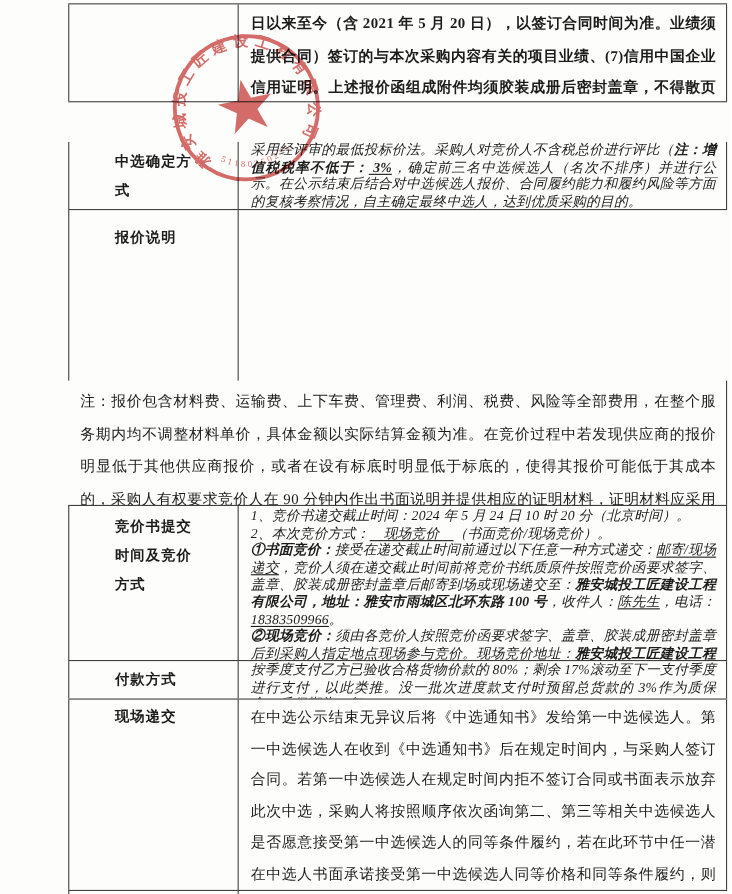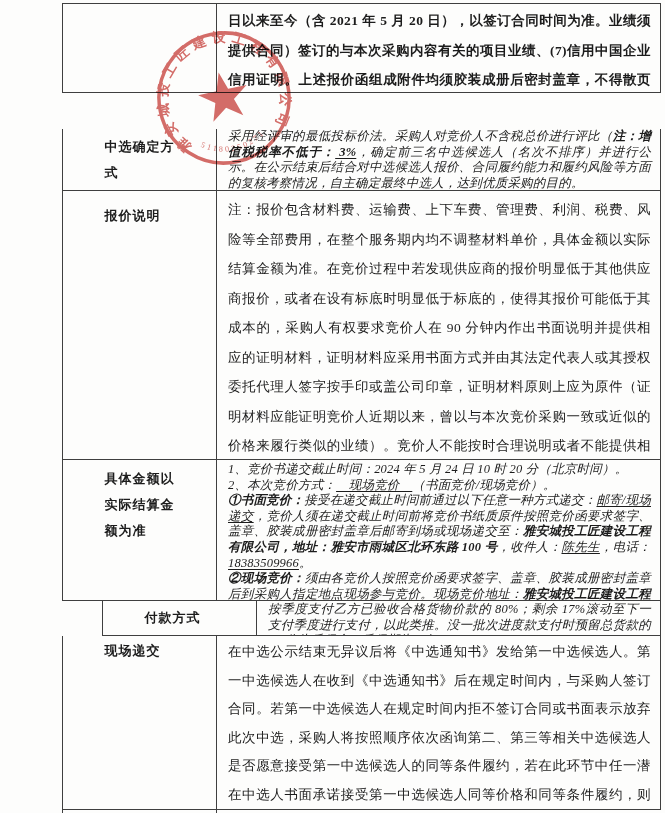--- a/index.html
+++ b/index.html
@@ -28,23 +28,23 @@
   .lcell.top{align-items:flex-start;}
   .ccell{
     flex:1;box-sizing:border-box;border-right:1px solid var(--line);
     padding:0 9px 0 11px;text-align:justify;overflow:hidden;
   }
   .wide .ccell{font-size:13.5px;line-height:29.5px;letter-spacing:0.4px;}
   .tight .ccell{font-size:12.5px;line-height:15.6px;letter-spacing:0.2px;font-style:italic;}
 
   .r1{height:89px;}
   .r2{height:62px;margin-top:36px;}
-  .r3{height:269px;}
+  .r3{height:269px;flex-direction:column;}
   .r4{height:141px;}
-  .r5{height:35px;margin-left:40px;}
+  .r5{height:35px;}
   .r6{height:174px;}
   .r7{height:31px;flex-direction:column;}
 
   .r1 .ccell{padding-top:2px;}
   .r3 .ccell{padding-top:4px;}
   .r4 .ccell{padding-top:2px;}
   .r5 .ccell{padding-top:1px;}
   .r6 .ccell{padding-top:2px;line-height:28.6px;}
   .r7 .ccell{padding-top:6px;}
   .r3 .lcell{padding-top:12px;}
@@ -88,21 +88,21 @@
 
     <div class="trow r3 wide">
       <div class="lcell top">
         <span class="lab">报价说明</span>
       </div>
       <div class="ccell"><span>注：报价包含材料费、运输费、上下车费、管理费、利润、税费、风险等全部费用，在整个服务期内均不调整材料单价，具体金额以实际结算金额为准。在竞价过程中若发现供应商的报价明显低于其他供应商报价，或者在设有标底时明显低于标底的，使得其报价可能低于其成本的，采购人有权要求竞价人在 90 分钟内作出书面说明并提供相应的证明材料，证明材料应采用书面方式并由其法定代表人或其授权委托代理人签字按手印或盖公司印章，证明材料原则上应为原件（证明材料应能证明竞价人近期以来，曾以与本次竞价采购一致或近似的价格来履行类似的业绩）。竞价人不能按时合理说明或者不能提供相应证明材料的，由评比小组认定该竞价人以低于成本报价竞标，其报价作无效处理，并有权将该竞价人列入采购人黑名单。</span></div>
     </div>
 
     <div class="trow r4 tight">
       <div class="lcell top">
-        <span class="lab">具体金额以实际结算金额为准</span>
+        <span class="lab">竞价书提交时间及竞价方式</span>
       </div>
       <div class="ccell"><span>1、竞价书递交截止时间：2024 年 5 月 24 日 10 时 20 分（北京时间）。</span><br><span>2、本次竞价方式：</span><span class="u">　现场竞价　</span><span>（书面竞价/现场竞价）。</span><br><span class="b">①书面竞价：</span><span>接受在递交截止时间前通过以下任意一种方式递交：</span><span class="u">邮寄/现场递交</span><span>，竞价人须在递交截止时间前将竞价书纸质原件按照竞价函要求签字、盖章、胶装成册密封盖章后邮寄到场或现场递交至：</span><span class="b">雅安城投工匠建设工程有限公司，地址：雅安市雨城区北环东路 100 号</span><span>，收件人：</span><span class="u">陈先生</span><span>，电话：</span><span class="u">18383509966</span><span>。</span><br><span class="b">②现场竞价：</span><span>须由各竞价人按照竞价函要求签字、盖章、胶装成册密封盖章后到采购人指定地点现场参与竞价。现场竞价地址：</span><span class="b">雅安城投工匠建设工程有限公司（雅安市雨城区北外环 100 号）</span></div>
     </div>
 
     <div class="trow r5 tight">
       <div class="lcell mid">
         <span class="lab">付款方式</span>
       </div>
       <div class="ccell"><span>按季度支付乙方已验收合格货物价款的 80%；剩余 17%滚动至下一支付季度进行支付，以此类推。没一批次进度款支付时预留总货款的 3%作为质保金，质保期为一年。</span></div>
     </div>

